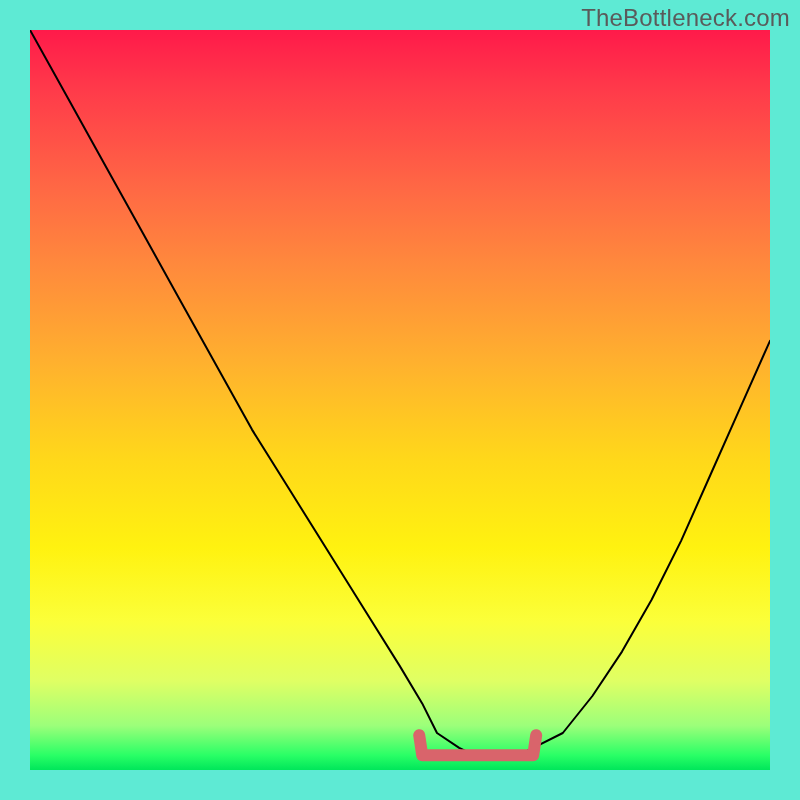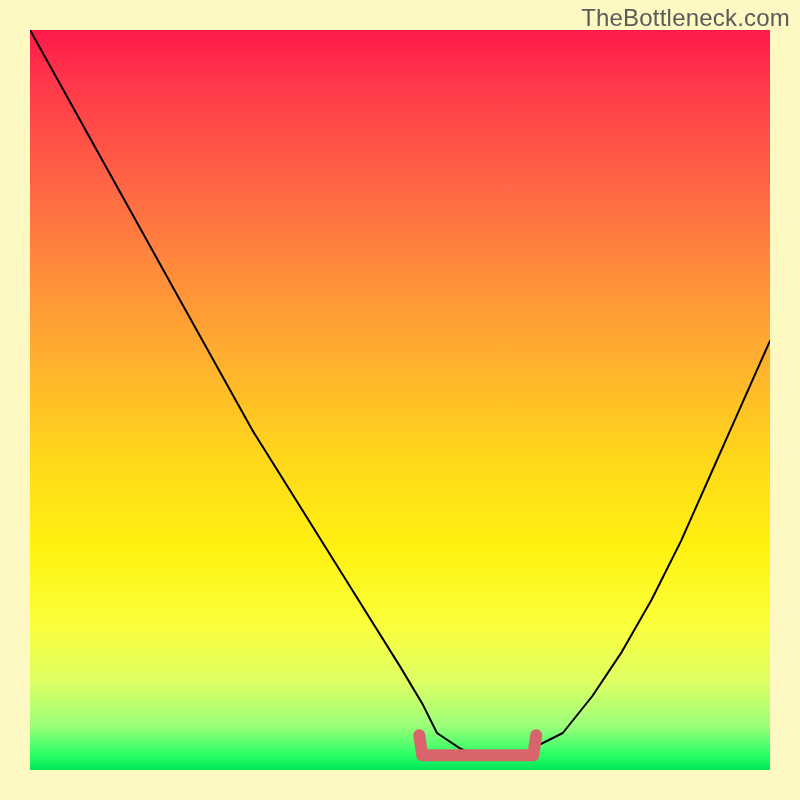--- a/index.html
+++ b/index.html
@@ -1,21 +1,21 @@
 <!DOCTYPE html>
 <html><head>
 <meta charset="utf-8">
 <style>
   * { margin: 0; padding: 0; box-sizing: border-box; }
   html, body { width: 800px; height: 800px; overflow: hidden; background: #000; }
   .frame {
     position: relative;
     width: 800px;
     height: 800px;
-    background: #fef9c3;
+    background: #5eead4;
   }
   .watermark {
     position: absolute;
     top: 4px;
     right: 10px;
     font-family: Arial, Helvetica, sans-serif;
     font-size: 24px;
     font-weight: 500;
     color: #5a5a5a;
     letter-spacing: 0.2px;

